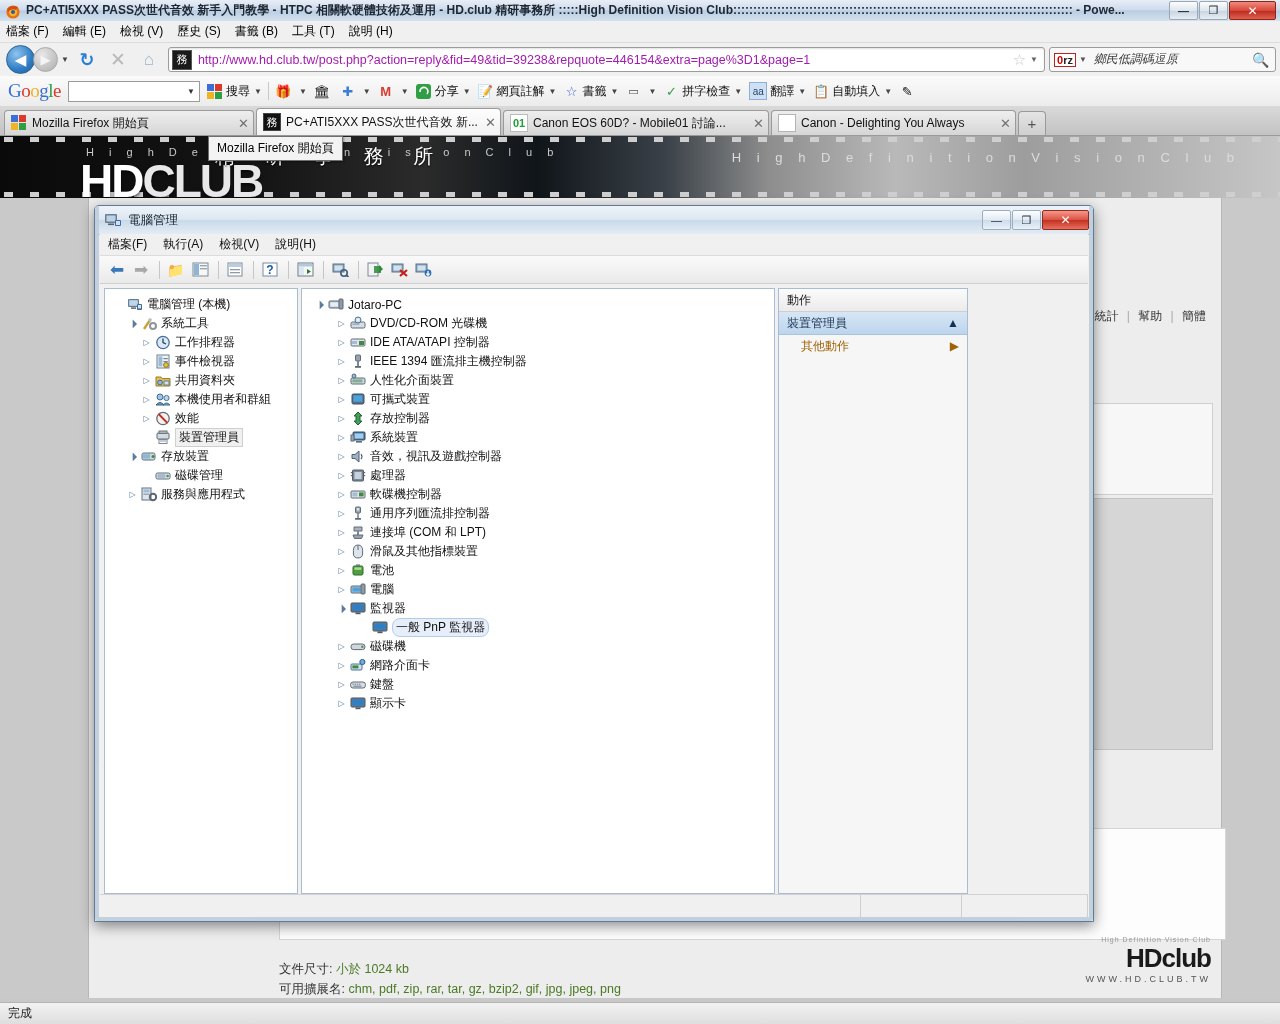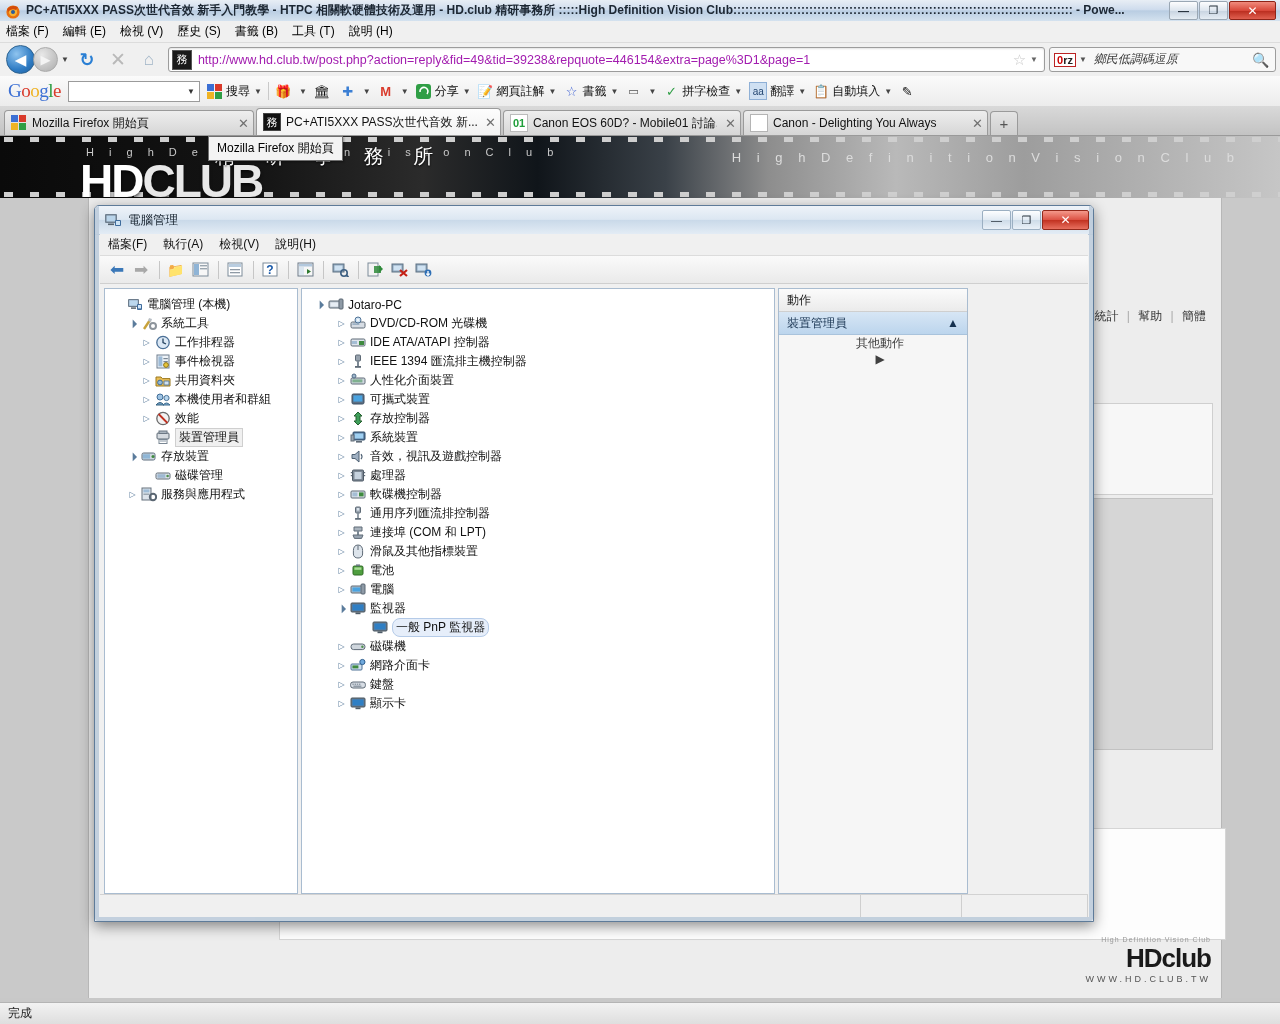--- a/index.html
+++ b/index.html
@@ -334,23 +334,22 @@
     font-size:12px;color:#1b1b1b;background:linear-gradient(to bottom,#fbfbfb,#ebebeb);
     border-bottom:1px solid #cfcfcf;
   }
   .actions-sec{
     height:22px;display:flex;align-items:center;padding:0 8px;
     font-size:12px;color:#16314f;
     background:linear-gradient(to bottom,#d7e6f5,#bcd5ed);
     border-bottom:1px solid #a9c3dc;justify-content:space-between;
   }
   .actions-item{
-    height:22px;display:flex;align-items:center;padding:0 8px 0 22px;font-size:12px;color:#404040;
+    height:22px;display:flex;align-items:center;padding:0 8px 0 22px;font-size:12px;color:#a16207;
     justify-content:space-between;
-    flex-direction:column;
   }
   .mini-ico svg{display:block;}
 </style>
 </head>
 <body>
 
 <div id="ff-window">
 
   <div class="content">
     <div class="banner">
@@ -476,20 +475,24 @@
       </div>
       <div class="right-box"></div>
       <div class="right-box-label">簡單功能</div>
       <div class="right-shade"></div>
       <div class="btnrow">
         <span>覽帖子</span>
         <i></i>
         <span>清空內容</span>
       </div>
       <div class="lower-white"></div>
+      <div class="filehint">
+        <div class="row"><span class="lbl">文件尺寸:</span> <span class="g">小於 1024 kb</span></div>
+        <div class="row"><span class="lbl">可用擴展名:</span> <span class="g">chm, pdf, zip, rar, tar, gz, bzip2, gif, jpg, jpeg, png</span></div>
+      </div>
 
       <div class="hd-footer">
         <div class="f1">High Definition Vision Club</div>
         <div class="f2">HDclub</div>
         <div class="f3">WWW.HD.CLUB.TW</div>
       </div>
     </div>
   </div>
 
   <div class="ff-titlebar">
@@ -635,21 +638,21 @@
           </svg>
         </span>
       <span class="tlabel" style="flex:1">Mozilla Firefox 開始頁</span>
       <span class="tclose">✕</span>
     </div>
     <div class="tab active" style="width:245px">
       <span class="tico favi-hd">務</span>
       <span class="tlabel" style="flex:1">PC+ATI5XXX PASS次世代音效 新...</span>
       <span class="tclose">✕</span>
     </div>
-    <div class="tab" style="width:238px">
+    <div class="tab" style="width:266px">
       <span class="tico favi-m01">01</span>
       <span class="tlabel" style="flex:1">Canon EOS 60D? - Mobile01 討論...</span>
       <span class="tclose">✕</span>
     </div>
     <div class="tab" style="width:245px">
       <span class="tico favi-doc"></span>
       <span class="tlabel" style="flex:1">Canon - Delighting You Always</span>
       <span class="tclose">✕</span>
     </div>
     <div class="tab-new">+</div>

